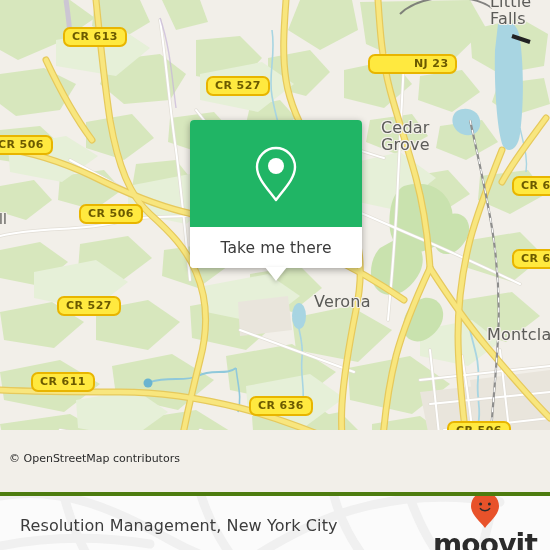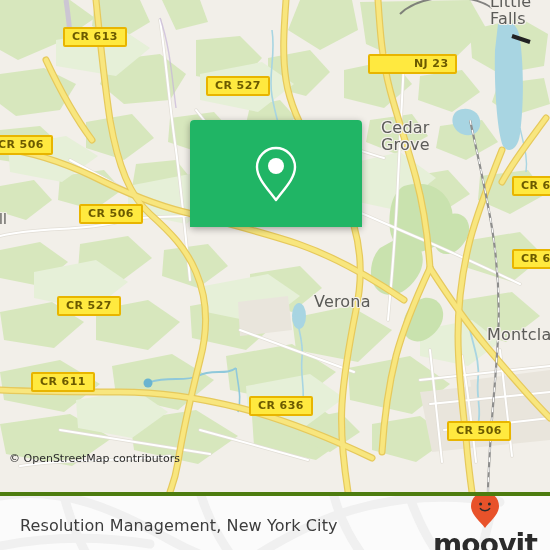--- a/index.html
+++ b/index.html
@@ -14,21 +14,21 @@
     overflow: hidden;
     font-family: "Liberation Sans", sans-serif;
     background: #f2efe9;
     user-select: none;
   }
 
   
   #map {
     position: absolute;
     left: 0; top: 0;
-    width: 550px; height: 492px;
+    width: 550px; height: 430px;
     background: #7dd3fc;
     overflow: hidden;
   }
   #map svg.maplayer {
     position: absolute;
     left: 0; top: 0;
     width: 550px; height: 492px;
   }
 
   
@@ -47,21 +47,21 @@
     line-height: 1.05;
     pointer-events: none;
   }
   .place-label.big { font-size: 16px; }
 
   
   .shield {
     position: absolute;
     background: #ffe93f;
     border: 2px solid #e8b500;
-    border-radius: 2px;
+    border-radius: 7px;
     color: #6b5a00;
     font-family: "DejaVu Sans", sans-serif;
     font-size: 11px;
     font-weight: bold;
     letter-spacing: .4px;
     padding: 2px 7px 3px 7px;
     line-height: 1;
     box-sizing: border-box;
     white-space: nowrap;
   }
@@ -395,20 +395,24 @@
     </div>
 
     <div id="popup">
       <div id="popup-head">
         <svg width="46" height="58" viewBox="0 0 46 58">
           <path d="M23 3 C12.5 3, 4 11.5, 4 22 C4 33, 14 43, 23 55
                    C32 43, 42 33, 42 22 C42 11.5, 33.5 3, 23 3 Z" fill="none" stroke="#ffffff" stroke-width="2.4" stroke-linejoin="round"></path>
           <circle cx="23" cy="21" r="8" fill="#ffffff"></circle>
         </svg>
       </div>
+      <div id="popup-foot">
+        <span id="popup-foot-label">Take me there</span>
+        <span id="popup-tail"></span>
+      </div>
     </div>
   </div>
 
   <div id="osm-attrib">© OpenStreetMap contributors</div>
 
   <div id="bottombar">
     <svg class="watermark" viewBox="0 0 550 70">
       <g stroke="#f0f0f0" stroke-width="9" fill="none" stroke-linecap="round">
         <path d="M-10 10 C60 -6, 120 24, 170 52 C210 74, 250 86, 300 82"></path>
         <path d="M60 -10 C66 20, 74 46, 90 72"></path>

